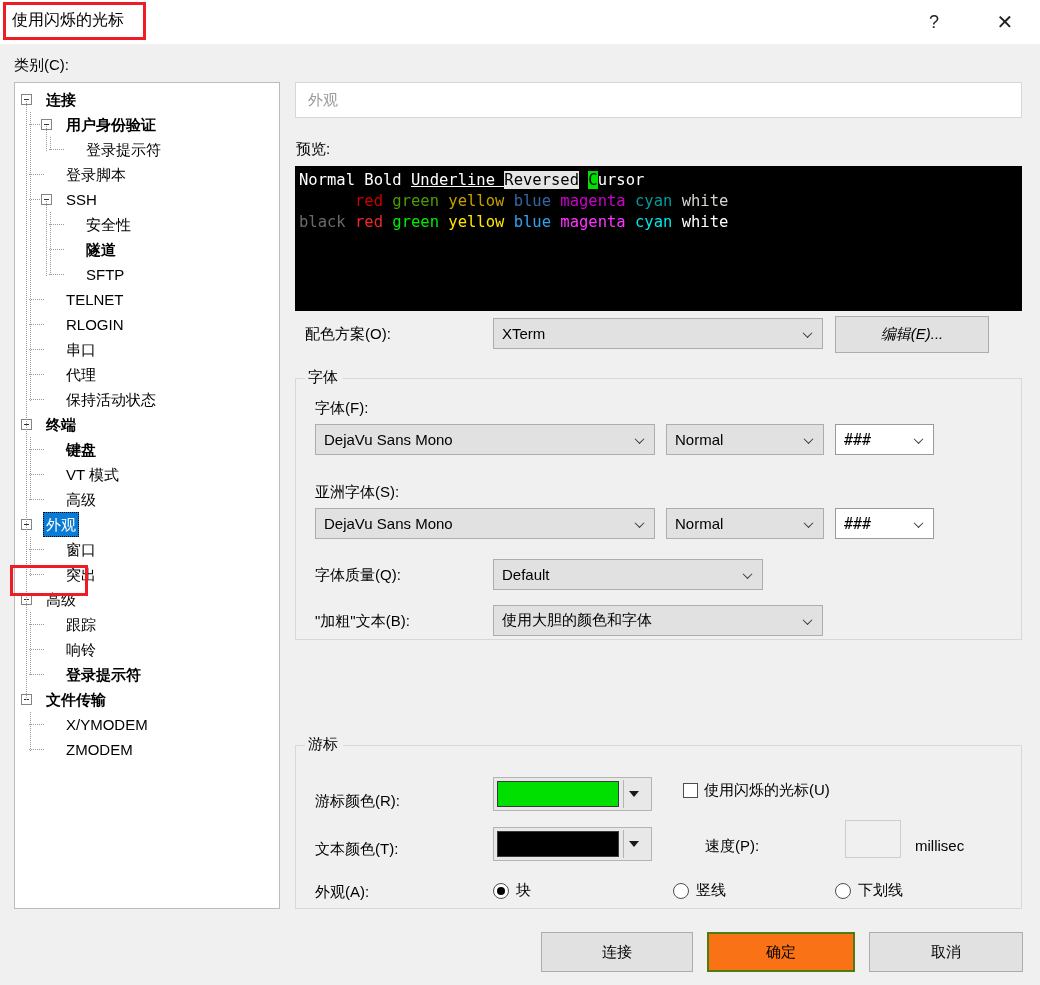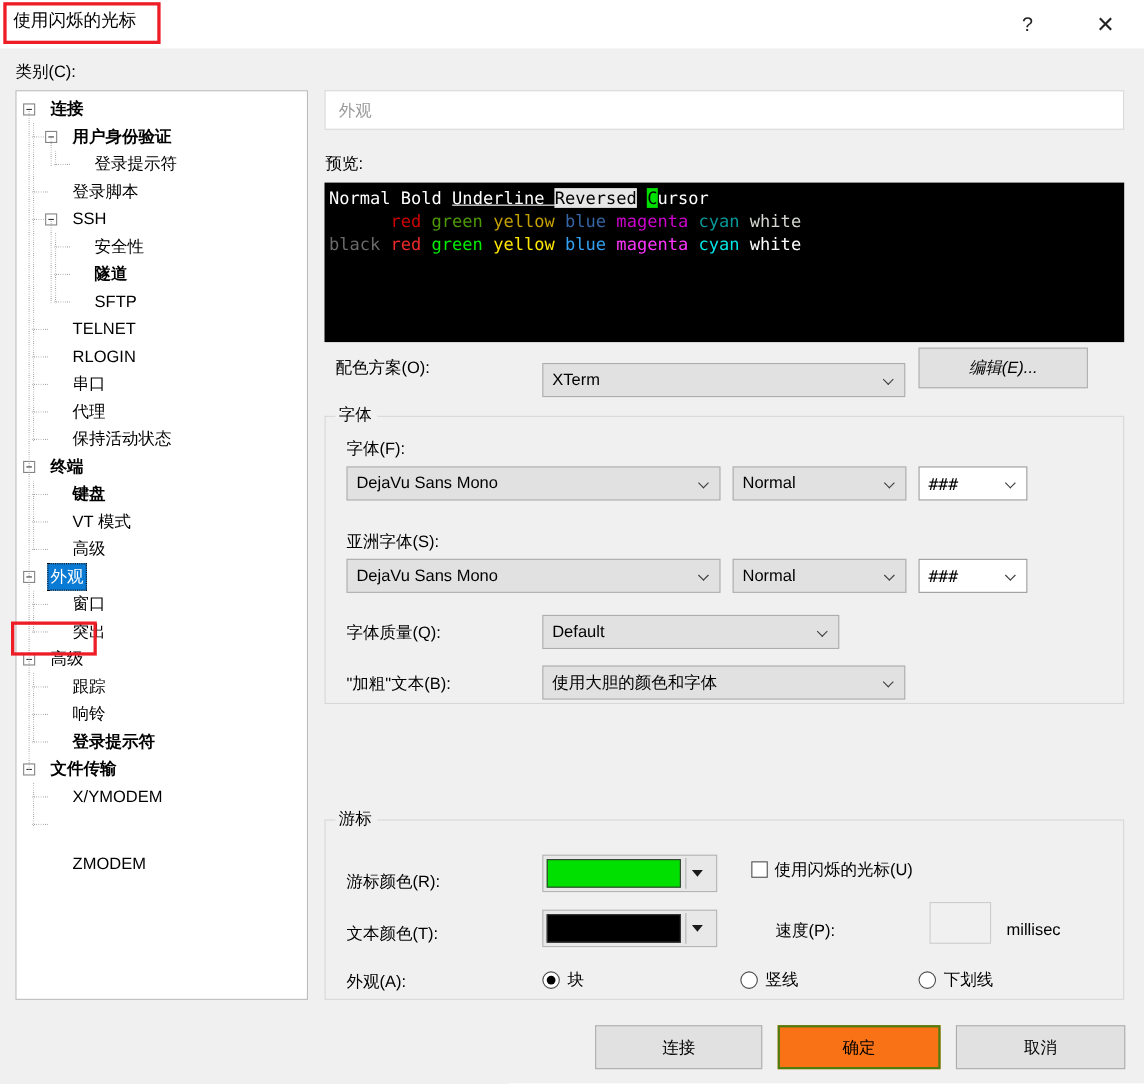--- a/index.html
+++ b/index.html
@@ -437,21 +437,21 @@
         </div>
         <div class="expander" style="left: 6px; top: 611px;"></div>
         <div class="tree-item bold" style="left: 28px; top: 604px;">
           <span class="tree-label">文件传输</span>
         </div>
         <div class="hline" style="left: 14px; top: 641px; width: 15px;"></div>
         <div class="tree-item" style="left: 48px; top: 629px;">
           <span class="tree-label">X/YMODEM</span>
         </div>
         <div class="hline" style="left: 14px; top: 666px; width: 15px;"></div>
-        <div class="tree-item" style="left: 48px; top: 654px; margin-top: 36px;">
+        <div class="tree-item" style="left: 48px; top: 654px;">
           <span class="tree-label">ZMODEM</span>
         </div>
         <div class="vline" style="left: 11px; top: 18px; height: 600px;"></div>
         <div class="vline" style="left: 31px; top: 43px; height: 25px;"></div>
         <div class="vline" style="left: 31px; top: 118px; height: 75px;"></div>
         <div class="vline" style="left: 15px; top: 29px; height: 289px;"></div>
         <div class="vline" style="left: 15px; top: 354px; height: 64px;"></div>
         <div class="vline" style="left: 15px; top: 454px; height: 39px;"></div>
         <div class="vline" style="left: 15px; top: 529px; height: 64px;"></div>
         <div class="vline" style="left: 15px; top: 629px; height: 39px;"></div>
@@ -467,21 +467,21 @@
 
     <div id="preview-label">预览:</div>
 
     <div id="preview">
       <div class="term-row" id="term-row-1"><span class="tok" style="color: rgb(255, 255, 255);">Normal </span><span class="tok bold" style="color: rgb(255, 255, 255);">Bold </span><span class="tok under" style="color: rgb(255, 255, 255);">Underline </span><span class="tok rev" style="color: rgb(0, 0, 0); background: rgb(230, 230, 230);">Reversed</span><span class="tok" style="color: rgb(255, 255, 255);"> </span><span class="tok cursorcell" style="color: rgb(0, 0, 0); background: rgb(0, 224, 0);">C</span><span class="tok" style="color: rgb(255, 255, 255);">ursor</span></div>
       <div class="term-row" id="term-row-2"><span class="tok" style="color: rgb(0, 0, 0);">      </span><span class="tok" style="color: rgb(204, 0, 0);">red </span><span class="tok" style="color: rgb(78, 154, 6);">green </span><span class="tok" style="color: rgb(196, 160, 0);">yellow </span><span class="tok" style="color: rgb(52, 101, 164);">blue </span><span class="tok" style="color: rgb(204, 0, 204);">magenta </span><span class="tok" style="color: rgb(6, 152, 154);">cyan </span><span class="tok" style="color: rgb(211, 215, 207);">white</span></div>
       <div class="term-row" id="term-row-3"><span class="tok bold" style="color: rgb(106, 106, 106);">black </span><span class="tok bold" style="color: rgb(239, 41, 41);">red </span><span class="tok bold" style="color: rgb(0, 238, 0);">green </span><span class="tok bold" style="color: rgb(255, 230, 0);">yellow </span><span class="tok bold" style="color: rgb(50, 162, 240);">blue </span><span class="tok bold" style="color: rgb(255, 52, 255);">magenta </span><span class="tok bold" style="color: rgb(0, 229, 229);">cyan </span><span class="tok bold" style="color: rgb(255, 255, 255);">white</span></div>
     </div>
 
     <div class="field-label" style="left:10px; top:243px;">配色方案(O):</div>
-    <div class="combo" style="left:198px; top:248px; width:330px;">
+    <div class="combo" style="left:198px; top:236px; width:330px;">
       <span>XTerm</span>
       <span class="arrow"></span>
     </div>
     <div class="pushbtn" style="left:540px; top:234px; width:154px; height:37px;font-style:italic;">编辑(E)...</div>
 
     <div class="groupbox" style="left:0px; top:296px; width:727px; height:262px;">
       <div class="group-title">字体</div>
     </div>
 
     <div class="field-label" style="left:20px; top:317px;">字体(F):</div>

